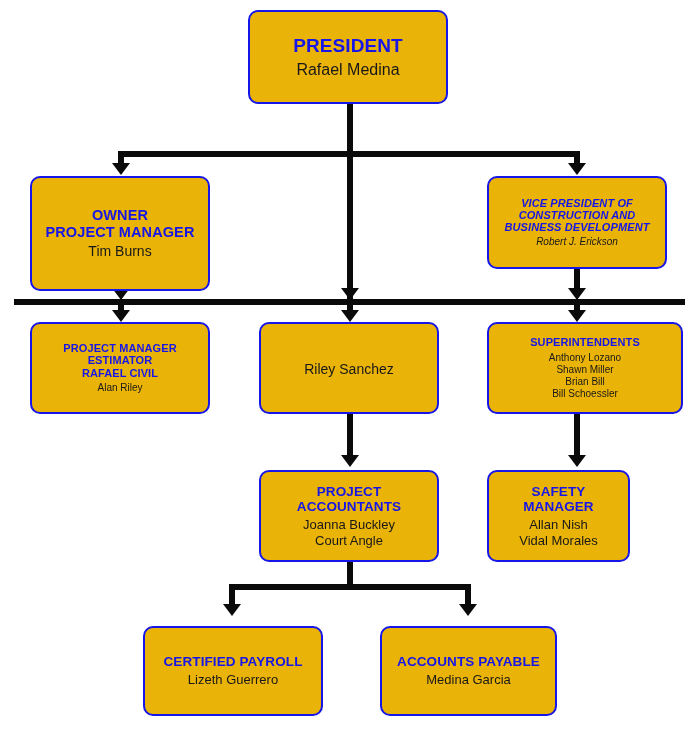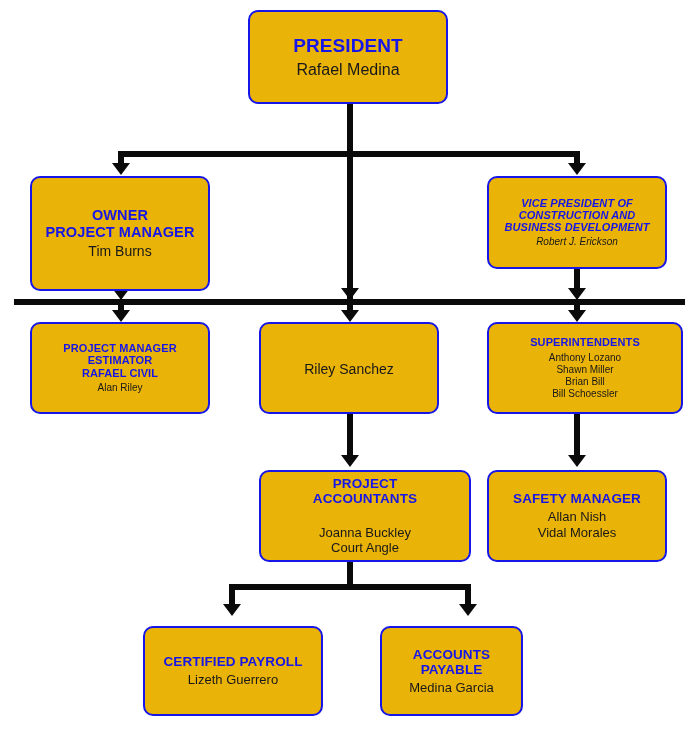--- a/index.html
+++ b/index.html
@@ -157,36 +157,36 @@
   </div>
 
   <div class="node t-xs" style="left:487px; top:322px; width:196px; height:92px;">
     <div class="title">SUPERINTENDENTS</div>
     <div class="people">Anthony Lozano
 Shawn Miller
 Brian Bill
 Bill Schoessler</div>
   </div>
 
-  <div class="node t-md" style="left:259px; top:470px; width:212px; height:92px;justify-content:space-between;">
+  <div class="node t-md" style="left:259px; top:470px; width:180px; height:92px;">
     <div class="title">PROJECT
 ACCOUNTANTS</div>
     <div class="people">Joanna Buckley
 Court Angle</div>
   </div>
 
-  <div class="node t-md" style="left:487px; top:470px; width:180px; height:92px;">
+  <div class="node t-md" style="left:487px; top:470px; width:143px; height:92px;">
     <div class="title">SAFETY MANAGER</div>
     <div class="people">Allan Nish
 Vidal Morales</div>
   </div>
 
   <div class="node t-md" style="left:143px; top:626px; width:180px; height:90px;">
     <div class="title">CERTIFIED PAYROLL</div>
     <div class="people">Lizeth Guerrero</div>
   </div>
 
-  <div class="node t-md" style="left:380px; top:626px; width:143px; height:90px;">
+  <div class="node t-md" style="left:380px; top:626px; width:177px; height:90px;">
     <div class="title">ACCOUNTS PAYABLE</div>
     <div class="people">Medina Garcia</div>
   </div>
 
 </div>
 
 </body></html>

